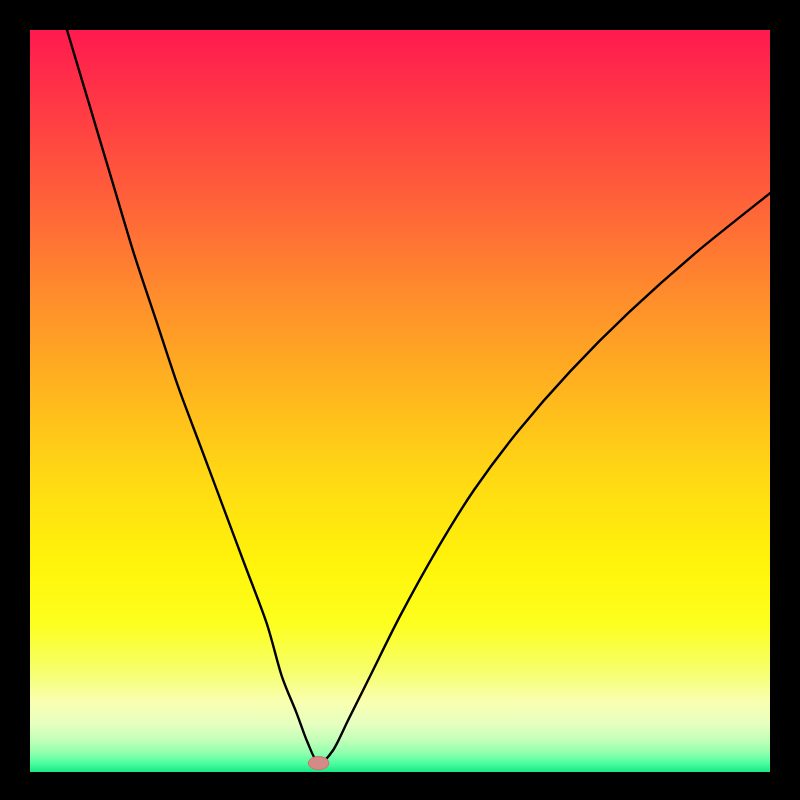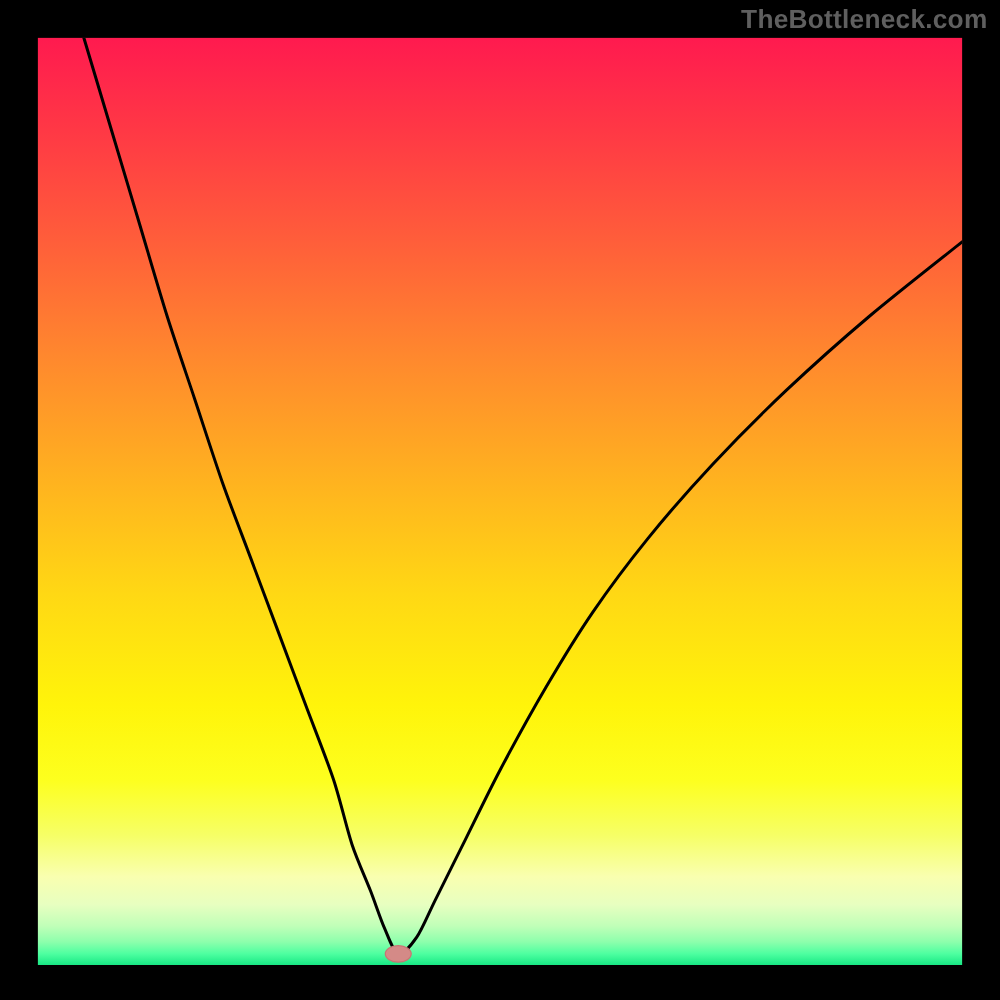--- a/index.html
+++ b/index.html
@@ -39,21 +39,20 @@
     font-weight: 600;
     letter-spacing: 0.2px;
     user-select: none;
   }
 </style>
 </head>
 <body>
 
 <div class="frame">
 
-  <div class="watermark">TheBottleneck.com</div>
 
   <div class="plot-area">
     <svg class="plot-svg" viewBox="0 0 740 742" preserveAspectRatio="none">
       <defs>
         <linearGradient id="bg-grad" x1="0" y1="0" x2="0" y2="1">
             <stop offset="0%" stop-color="#ff1a4f"></stop>
             <stop offset="10%" stop-color="#ff3845"></stop>
             <stop offset="22%" stop-color="#ff5e3a"></stop>
             <stop offset="35%" stop-color="#ff8a2d"></stop>
             <stop offset="48%" stop-color="#ffb31f"></stop>

